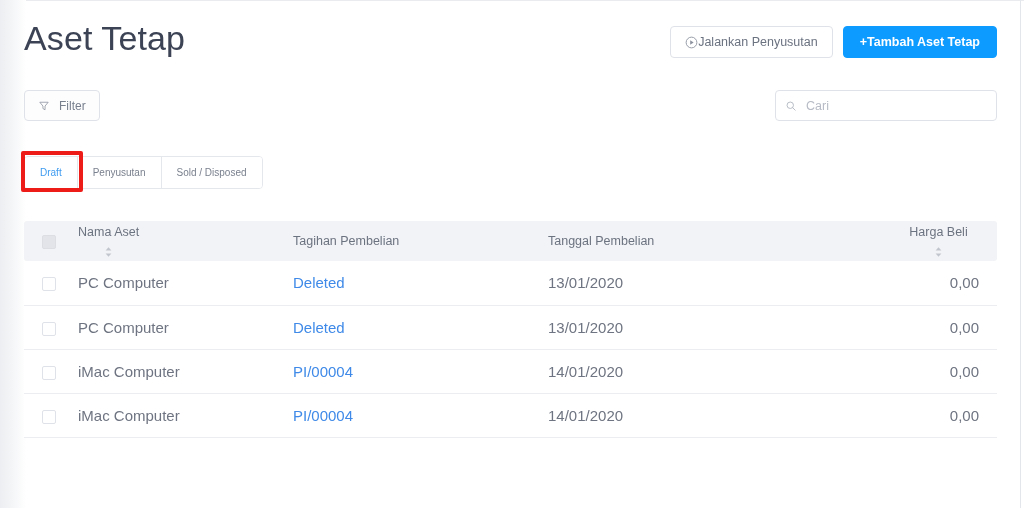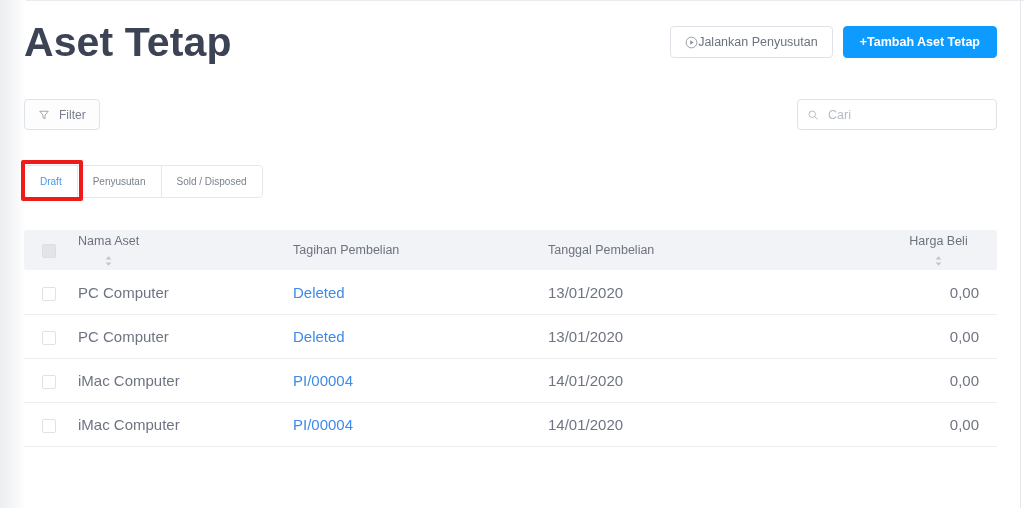--- a/index.html
+++ b/index.html
@@ -53,22 +53,22 @@
   }
 
   
   .header-row {
     display: flex;
     align-items: flex-start;
     justify-content: space-between;
     padding-top: 16px;
   }
   .page-title {
-    font-size: 41px;
-    font-weight: 700;
+    font-size: 34px;
+    font-weight: 400;
     letter-spacing: 0.1px;
     color: #3c4354;
     line-height: 1.3;
     margin: 0;
     padding-left: 0px;
   }
   .header-actions {
     display: flex;
     align-items: center;
     gap: 10px;
@@ -107,21 +107,21 @@
   .btn-filter {
     height: 31px;
     padding: 0 13px;
     gap: 9px;
     color: #78808e;
     font-size: 12px;
     background: #fdfdfe;
   }
   .search-box {
     position: relative;
-    width: 200px;
+    width: 222px;
     height: 31px;
   }
   .search-box input {
     width: 100%;
     height: 100%;
     border: 1px solid #dfe2e8;
     border-radius: 4px;
     background: #ffffff;
     padding: 0 10px 0 30px;
     font-size: 12.5px;

